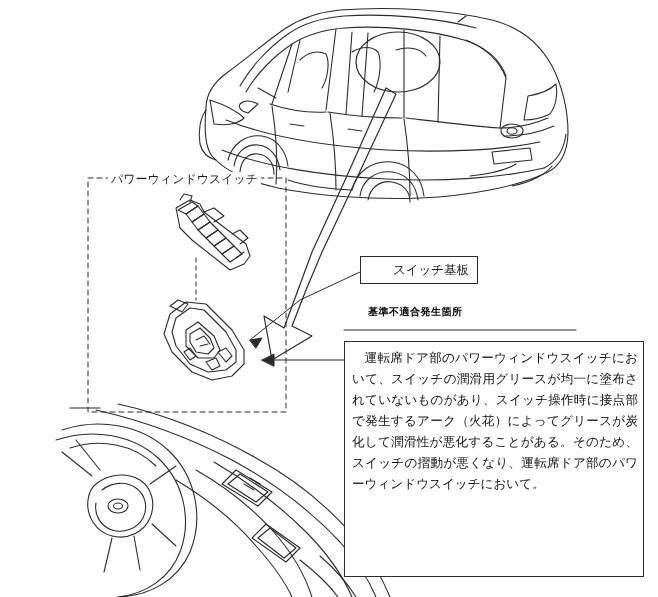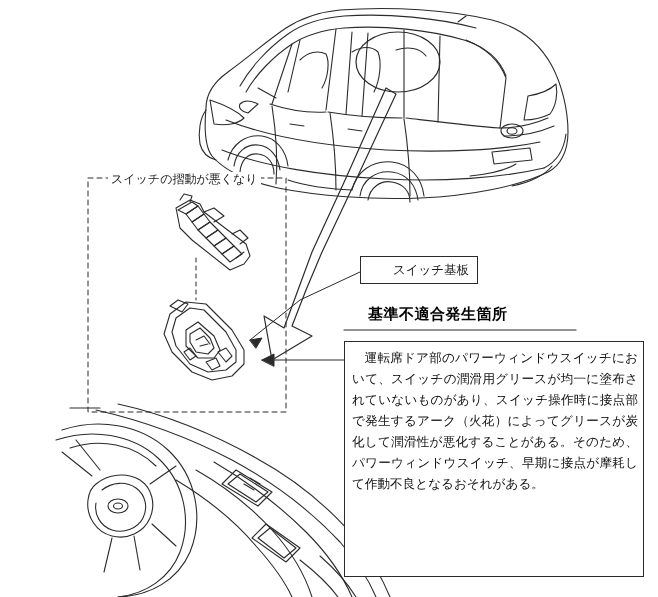--- a/index.html
+++ b/index.html
@@ -57,21 +57,21 @@
     display: flex;
     align-items: center;
     justify-content: center;
     font-size: 12.5px;
   }
 
   
   #defect-heading {
     left: 368px;
     top: 305px;
-    font-size: 15px;
+    font-size: 10px;
     font-weight: bold;
     letter-spacing: 0.5px;
     color: #000000;
   }
 
   
   #description-box {
     left: 344px;
     top: 341px;
     width: 300px;
@@ -313,29 +313,29 @@
 
         <path d="M300 560 C318 574 330 586 338 597"></path>
         <path d="M320 556 C336 570 348 584 356 597"></path>
 
         <path d="M70 408 L100 408"></path>
       </g>
 
     </g>
   </svg>
 
-  <div class="lbl" id="pw-switch-label">スイッチの摺動が悪くなり</div>
+  <div class="lbl" id="pw-switch-label">パワーウィンドウスイッチ</div>
 
   <div class="lbl" id="switch-board-box"></div>
   <div class="lbl" id="switch-board-label">スイッチ基板</div>
 
   <div class="lbl" id="defect-heading">基準不適合発生箇所</div>
 
   <div id="description-box" class="lbl"></div>
   <div class="lbl" id="description-text">
-    <p class="indent">運転席ドア部のパワーウィンドウスイッチにおいて、スイッチの潤滑用グリースが均一に塗布されていないものがあり、スイッチ操作時に接点部で発生するアーク（火花）によってグリースが炭化して潤滑性が悪化することがある。そのため、パワーウィンドウスイッチ、早期に接点が摩耗して作動不良となるおそれがある。</p>
+    <p class="indent">運転席ドア部のパワーウィンドウスイッチにおいて、スイッチの潤滑用グリースが均一に塗布されていないものがあり、スイッチ操作時に接点部で発生するアーク（火花）によってグリースが炭化して潤滑性が悪化することがある。そのため、スイッチの摺動が悪くなり、運転席ドア部のパワーウィンドウスイッチにおいて。</p>
   </div>
 
   <div class="lbl" id="watermark">
     <span>Response</span><span class="dot">.</span>
   </div>
 
 </div>
 
 </body></html>

